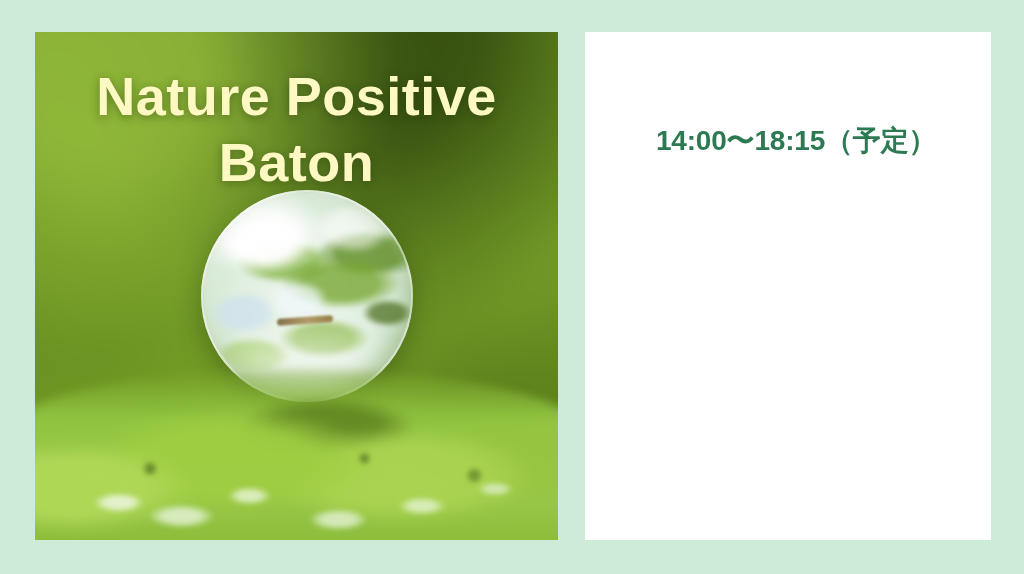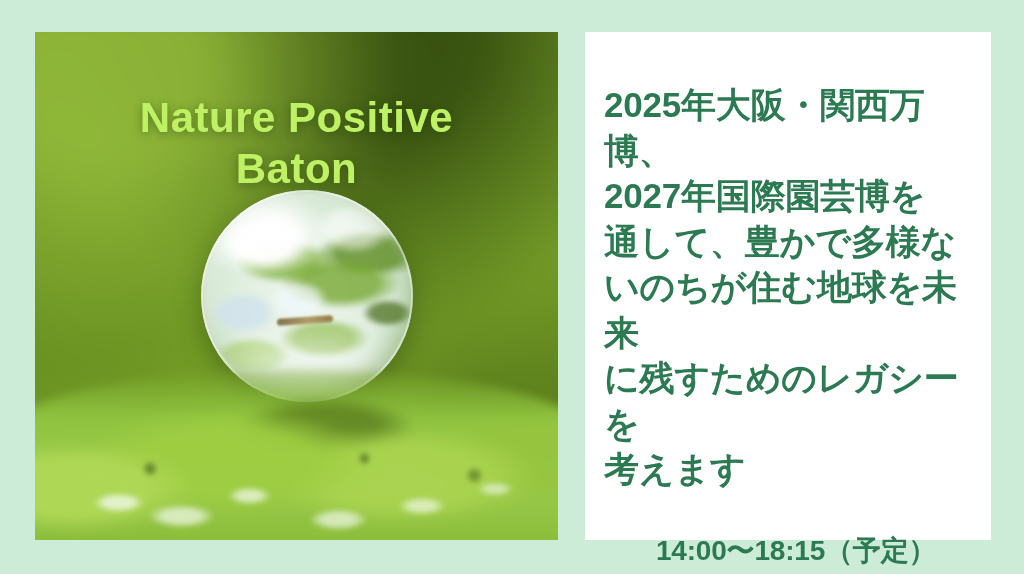--- a/index.html
+++ b/index.html
@@ -113,29 +113,28 @@
       inset 0 0 0 2px rgba(255,255,255,.45),
       inset -6px -8px 22px rgba(80,120,30,.35),
       inset 6px 6px 18px rgba(255,255,255,.5);
     pointer-events:none;
   }
 
   .photo-title{
     position:absolute;
     left:0; right:0; top:32px;
     text-align:center;
-    color:#bef264;
-    font-size:42px;
+    color:#fef9c3;
+    font-size:54px;
     font-weight:600;
     line-height:1.22;
     letter-spacing:.5px;
     text-shadow:0 2px 10px rgba(30,50,10,.45);
     white-space:pre-line;
     padding:0 28px;
-    margin-top:28px;
   }
 
   
   .info-card{
     position:absolute;
     left:585px; top:32px;
     width:406px; height:508px;
     background:#ffffff;
   }
   .info-body{
@@ -176,26 +175,20 @@
   <div class="moss"></div>
   <div class="moss-specks"></div>
 
   <div class="photo-title">Nature Positive
 Baton</div>
 </div>
 
 <div class="info-card">
   <div class="info-body">
 
-    <div class="lede">2025年大阪・関西万博、
-2027年国際園芸博を
-通して、豊かで多様な
-いのちが住む地球を未来
-に残すためのレガシーを
-考えます</div>
 
     <div class="details">
       <div class="indent">14:00〜18:15（予定）</div>
 
     </div>
 
   </div>
 </div>
 
 </body></html>

